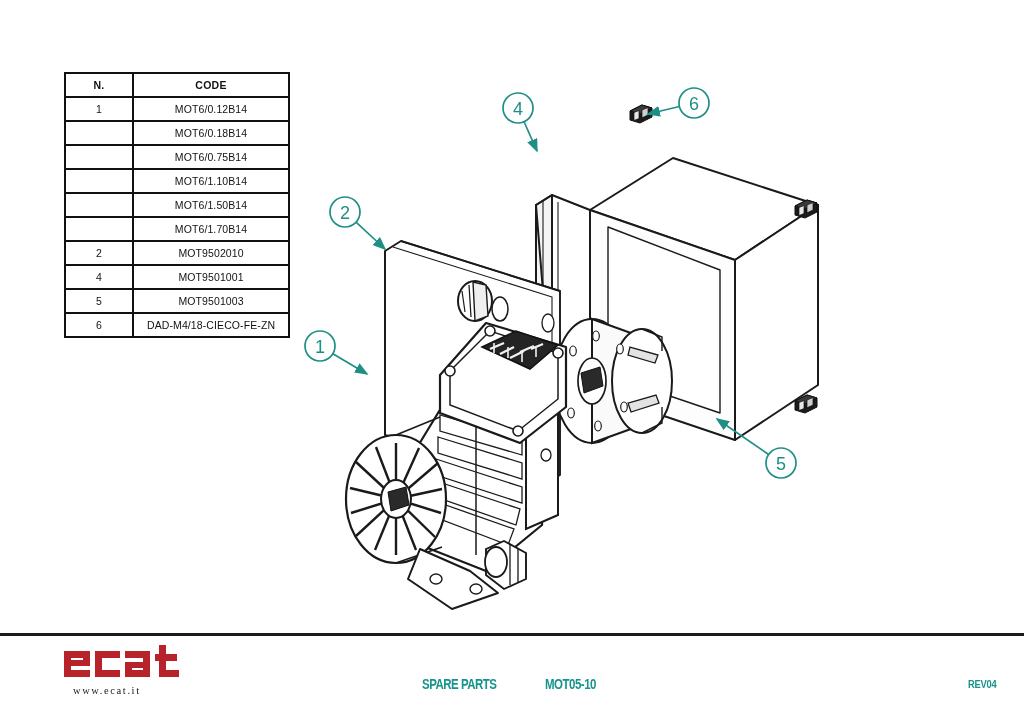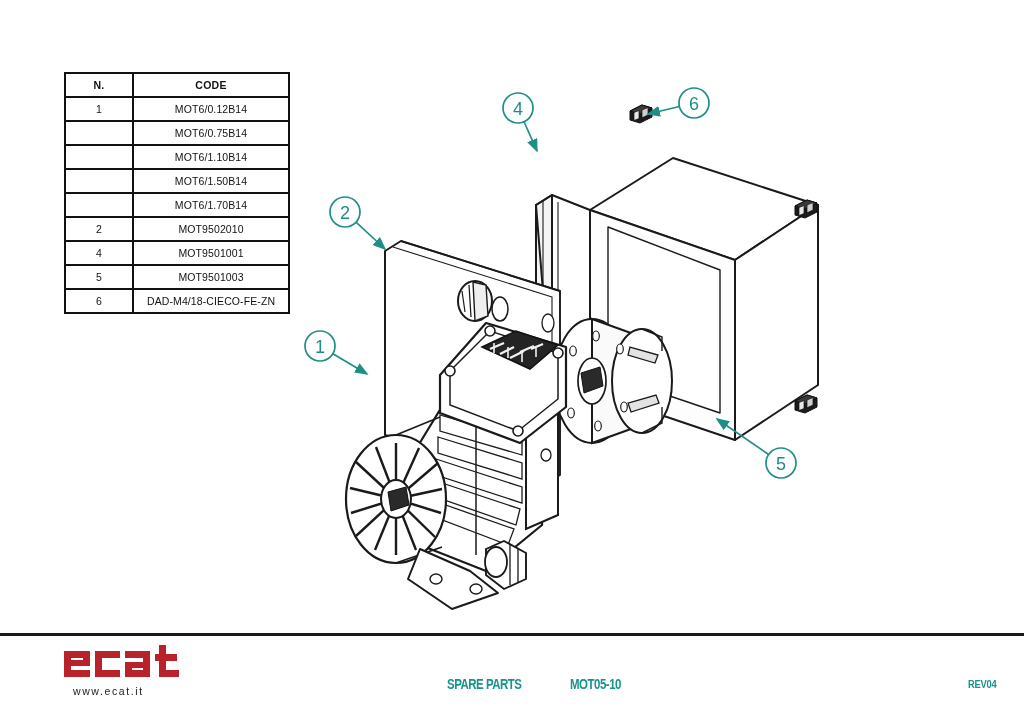--- a/index.html
+++ b/index.html
@@ -35,24 +35,24 @@
 
   
   #footer-rule{
     position:absolute;left:0;top:633px;width:1024px;height:3px;background:#1a1a1a;
   }
   #logo-block{position:absolute;left:64px;top:645px;width:180px;}
   #logo-mark{display:block;}
   #logo-url{
     margin-top:2px;margin-left:9px;
     font-size:10.5px;letter-spacing:1.6px;color:#222;
-    font-family:Liberation Sans, sans-serif;
+    font-family:Liberation Serif, serif;
   }
   #footer-center{
-    position:absolute;left:447px;top:676px;width:240px;height:22px;
+    position:absolute;left:422px;top:676px;width:240px;height:22px;
   }
   .foot-teal{
     color:#17938c;font-size:14px;font-weight:700;letter-spacing:-.6px;
     position:absolute;top:0;white-space:nowrap;
     font-family:"Liberation Sans",sans-serif;
     transform:scaleX(.82);transform-origin:left center;
   }
   #foot-spare{left:0;}
   #foot-code{left:123px;}
   #footer-rev{
@@ -69,20 +69,24 @@
   <thead>
     <tr>
       <th class="col-n">N.</th>
       <th class="col-code">CODE</th>
     </tr>
   </thead>
   <tbody id="parts-tbody">
       <tr>
         <td class="col-n">1</td>
         <td class="col-code">MOT6/0.12B14</td>
+      </tr>
+      <tr>
+        <td class="col-n"></td>
+        <td class="col-code">MOT6/0.18B14</td>
       </tr>
       <tr>
         <td class="col-n"></td>
         <td class="col-code">MOT6/0.75B14</td>
       </tr>
       <tr>
         <td class="col-n"></td>
         <td class="col-code">MOT6/1.10B14</td>
       </tr>
       <tr>

